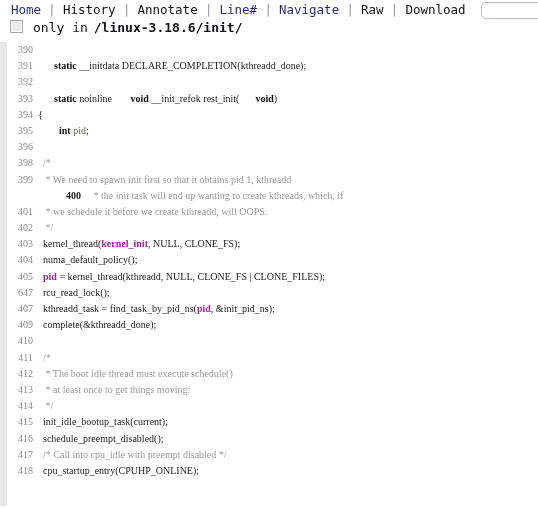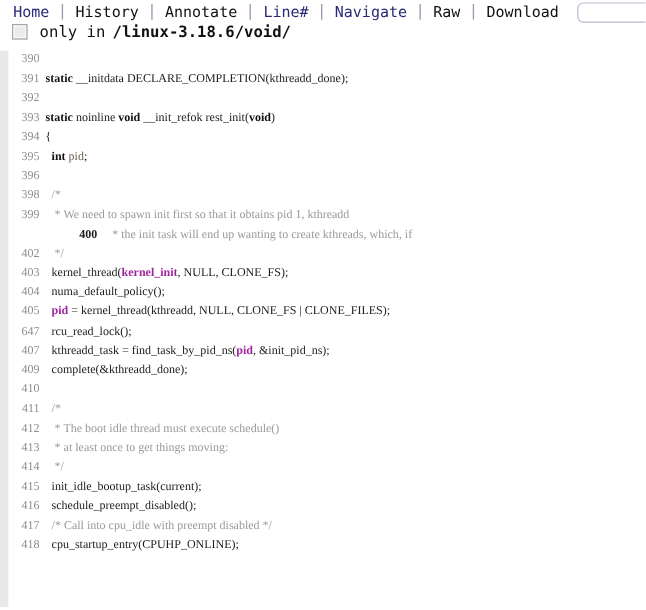--- a/index.html
+++ b/index.html
@@ -112,21 +112,21 @@
   .lineno.milestone {
     color: #1c1c1c;
     font-weight: bold;
     margin-left: 48px;
   }
   .codetext {
     color: #1c1c1c;
     padding-left: 3px;
   }
   
-  .kw       { font-weight: bold; color: #101015; }
+  .kw       { font-weight: bold; color: #101015; margin-left: 16px; }
   .cmt      { color: #9a9a9a; }
   .sym      { color: #6b6050; }
   .def      { font-weight: bold; color: #a0269f; }
 </style>
 </head>
 <body>
 
 <div id="navbar">
     <a class="nav-link">Home</a>
     <span class="nav-sep">|</span>
@@ -140,36 +140,37 @@
     <span class="nav-sep">|</span>
     <a class="nav-link plain">Raw</a>
     <span class="nav-sep">|</span>
     <a class="nav-link plain">Download</a>
     <input id="nav-search-input" type="text" placeholder="" style="">
   </div>
 
 <div id="pathbar">
   <div id="path-checkbox"></div>
   <span id="path-only-label">only in</span>
-  <span id="path-value">/linux-3.18.6/void/</span>
+  <span id="path-value">/linux-3.18.6/init/</span>
 </div>
 
 <div id="code-area">
   <div id="gutter-strip"></div>
   <div id="code-lines">
       <div class="code-line"><span class="lineno">390</span><span class="codetext"></span></div>
       <div class="code-line"><span class="lineno">391</span><span class="codetext"><span class="kw">static</span><span> __initdata DECLARE_COMPLETION(kthreadd_done);</span></span></div>
       <div class="code-line"><span class="lineno">392</span><span class="codetext"></span></div>
       <div class="code-line"><span class="lineno">393</span><span class="codetext"><span class="kw">static</span><span> noinline </span><span class="kw">void</span><span> __init_refok rest_init(</span><span class="kw">void</span><span>)</span></span></div>
       <div class="code-line"><span class="lineno">394</span><span class="codetext"><span>{</span></span></div>
       <div class="code-line"><span class="lineno">395</span><span class="codetext"><span>  </span><span class="kw">int</span><span> </span><span class="sym">pid</span><span>;</span></span></div>
       <div class="code-line"><span class="lineno">396</span><span class="codetext"></span></div>
       <div class="code-line"><span class="lineno">398</span><span class="codetext"><span class="cmt">  /*</span></span></div>
       <div class="code-line"><span class="lineno">399</span><span class="codetext"><span class="cmt">   * We need to spawn init first so that it obtains pid 1, kthreadd</span></span></div>
       <div class="code-line"><span class="lineno milestone">400</span><span class="codetext"><span class="cmt">   * the init task will end up wanting to create kthreads, which, if</span></span></div>
+      <div class="code-line"><span class="lineno">401</span><span class="codetext"><span class="cmt">   * we schedule it before we create kthreadd, will OOPS.</span></span></div>
       <div class="code-line"><span class="lineno">402</span><span class="codetext"><span class="cmt">   */</span></span></div>
       <div class="code-line"><span class="lineno">403</span><span class="codetext"><span>  kernel_thread(</span><span class="def">kernel_init</span><span>, NULL, CLONE_FS);</span></span></div>
       <div class="code-line"><span class="lineno">404</span><span class="codetext"><span>  numa_default_policy();</span></span></div>
       <div class="code-line"><span class="lineno">405</span><span class="codetext"><span>  </span><span class="def">pid</span><span> = kernel_thread(kthreadd, NULL, CLONE_FS | CLONE_FILES);</span></span></div>
       <div class="code-line"><span class="lineno">647</span><span class="codetext"><span>  rcu_read_lock();</span></span></div>
       <div class="code-line"><span class="lineno">407</span><span class="codetext"><span>  kthreadd_task = find_task_by_pid_ns(</span><span class="def">pid</span><span>, &amp;init_pid_ns);</span></span></div>
       <div class="code-line"><span class="lineno">409</span><span class="codetext"><span>  complete(&amp;kthreadd_done);</span></span></div>
       <div class="code-line"><span class="lineno">410</span><span class="codetext"></span></div>
       <div class="code-line"><span class="lineno">411</span><span class="codetext"><span class="cmt">  /*</span></span></div>
       <div class="code-line"><span class="lineno">412</span><span class="codetext"><span class="cmt">   * The boot idle thread must execute schedule()</span></span></div>

